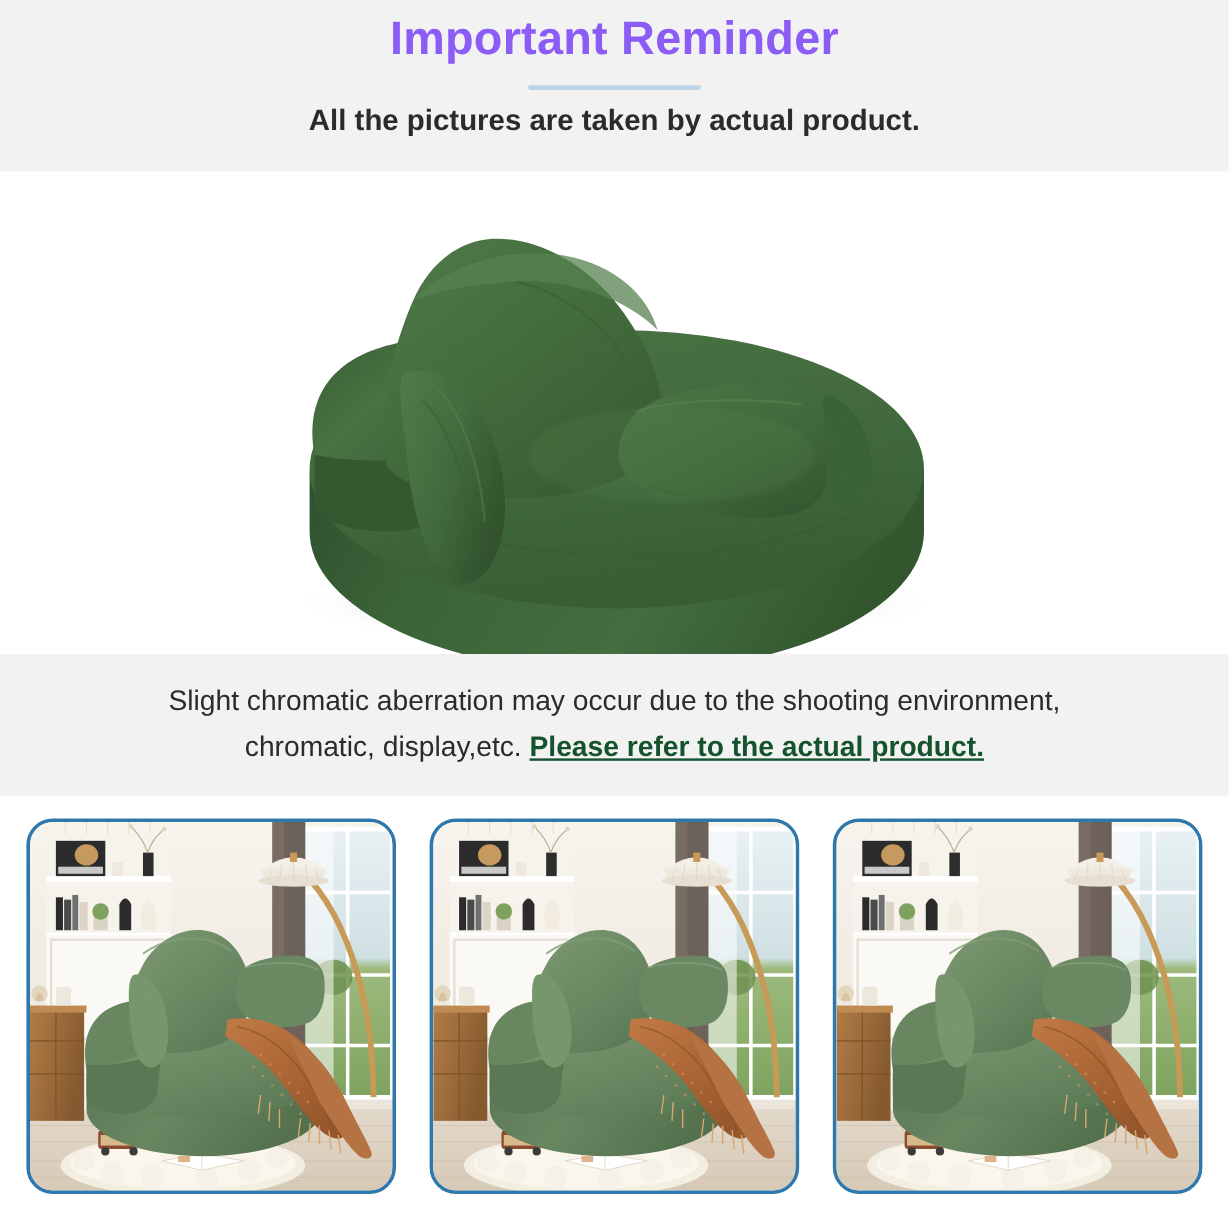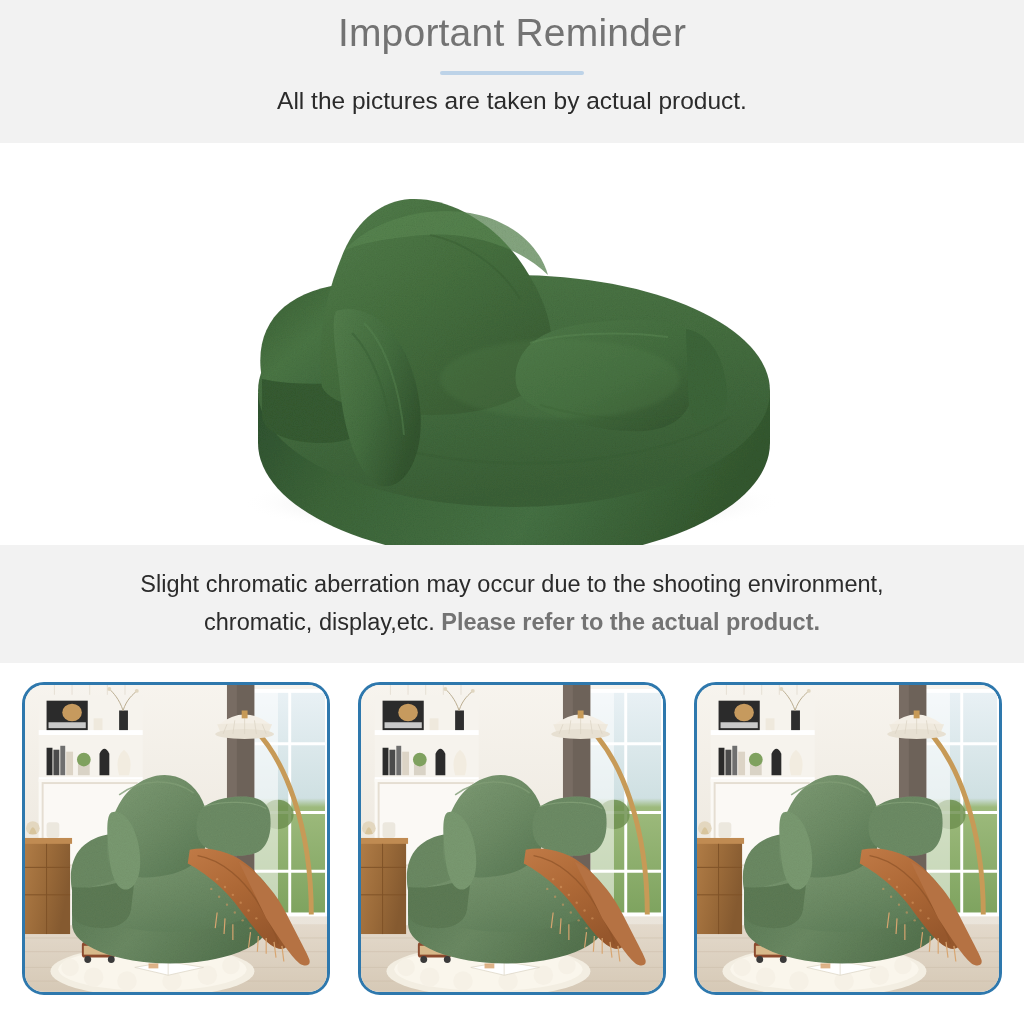--- a/index.html
+++ b/index.html
@@ -25,37 +25,37 @@
     position: absolute;
     top: 0; left: 0;
     display: flex;
     flex-direction: column;
     align-items: center;
     justify-content: flex-start;
   }
   #header-title {
     margin-top: 8px;
     font-size: 39px;
-    font-weight: normal;
-    color: #737373;
+    font-weight: bold;
+    color: #8b5cf6;
     letter-spacing: 0.2px;
     line-height: 1.3;
   }
   #header-divider {
     width: 144px;
     height: 4px;
     background: #bdd3e8;
     border-radius: 2px;
     margin-top: 12px;
   }
   #header-subtitle {
     margin-top: 12px;
     font-size: 24.5px;
     color: #2b2b2b;
-    font-weight: 400;
+    font-weight: 700;
   }
 
   
   #hero-area {
     position: absolute;
     top: 143px; left: 0;
     width: 1024px;
     height: 402px;
     background: #ffffff;
     overflow: hidden;
@@ -77,22 +77,23 @@
     justify-content: center;
   }
   .disc-line {
     font-size: 23.5px;
     color: #2b2b2b;
     line-height: 1.6;
     text-align: right;
     white-space: nowrap;
   }
   .disc-accent {
-    color: #737373;
+    color: #14532d;
     font-weight: bold;
+    text-decoration: underline;
   }
 
   
   #thumb-strip {
     position: absolute;
     top: 682px; left: 22px;
     width: 980px;
     height: 313px;
     display: flex;
     justify-content: space-between;

